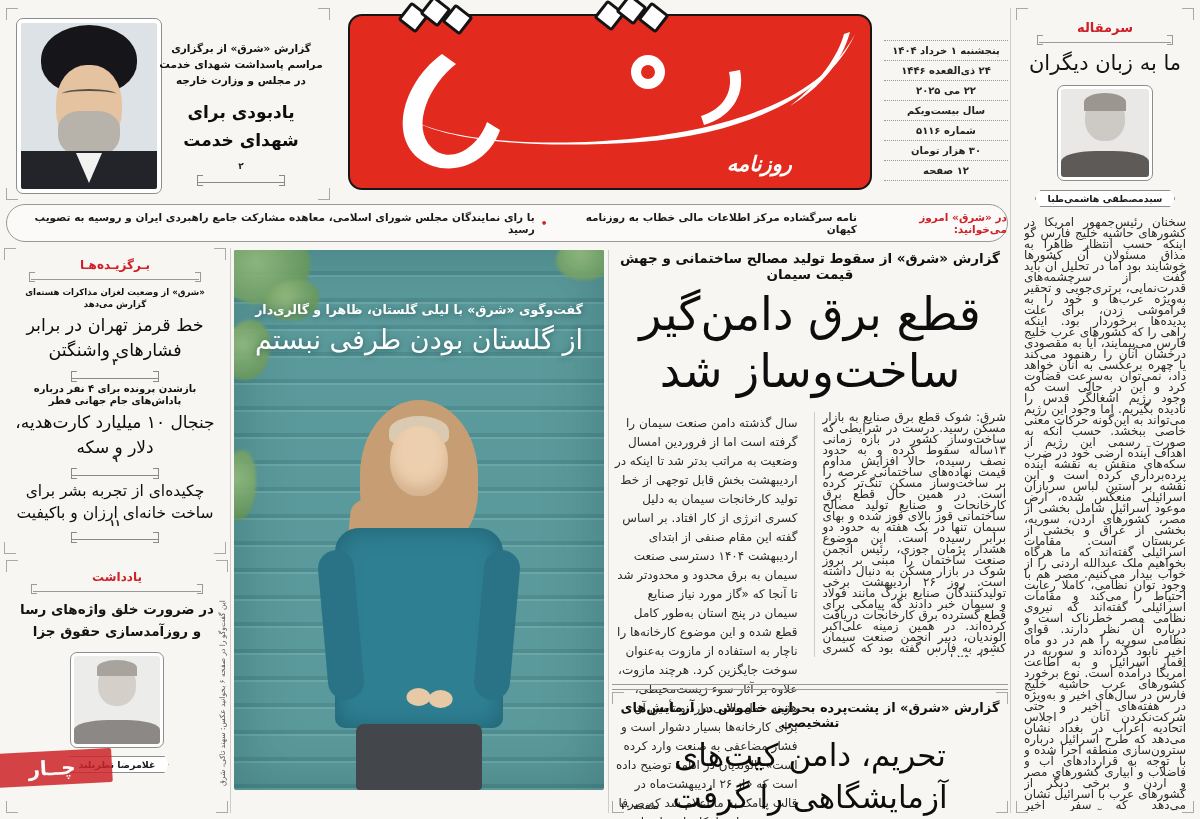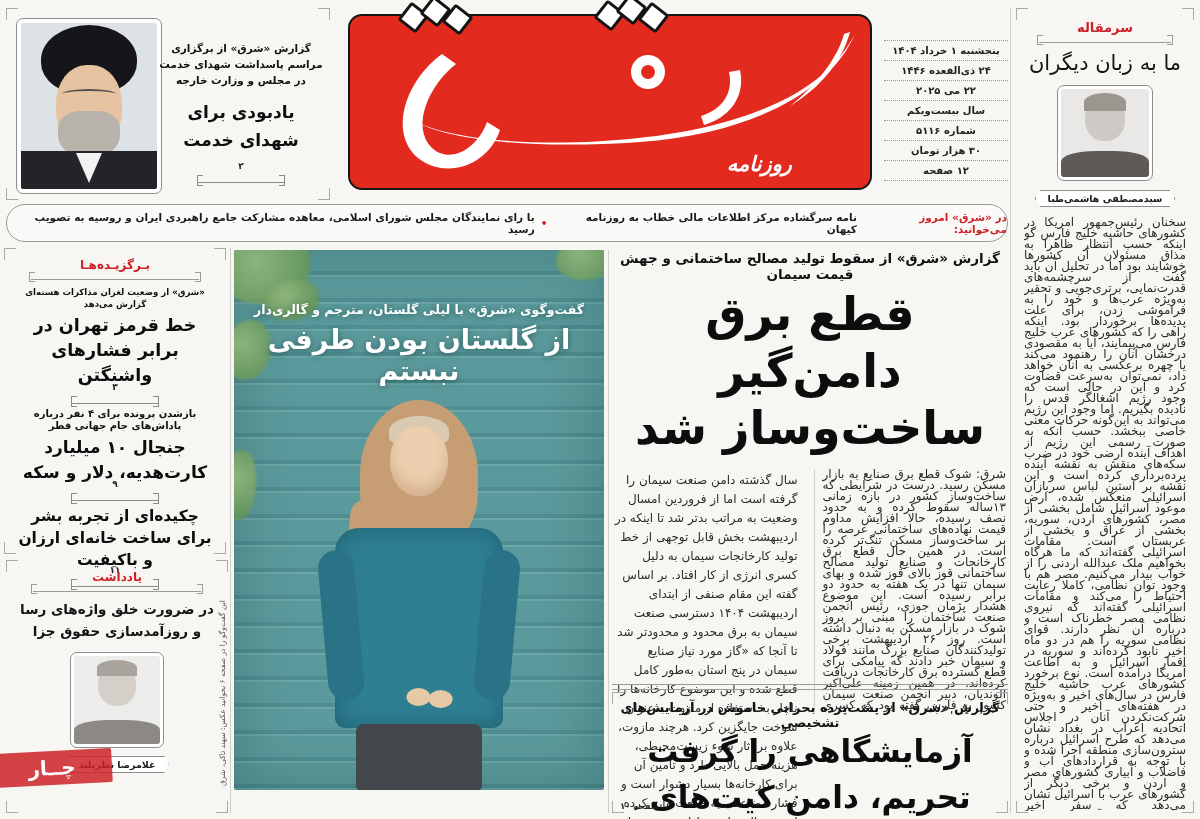--- a/index.html
+++ b/index.html
@@ -21,21 +21,21 @@
   .sect-line{height:5px;border-bottom:1px solid #9a9a9a;width:82%;margin:2px auto 6px;position:relative;}
   .sect-line:before,.sect-line:after{content:"";position:absolute;bottom:-3px;width:5px;height:8px;border:1px solid #9a9a9a;}
   .sect-line:before{right:-2px;border-left:none;}
   .sect-line:after{left:-2px;border-right:none;}
   .pgorn{width:86px;height:12px;margin:3px auto 4px;border-bottom:1px solid #8a8a8a;position:relative;}
   .pgorn:before,.pgorn:after{content:"";position:absolute;bottom:-4px;width:5px;height:9px;border:1px solid #8a8a8a;}
   .pgorn:before{right:-1px;border-left:none;}
   .pgorn:after{left:-1px;border-right:none;}
   .pgnum{position:absolute;top:-9px;left:50%;transform:translateX(-50%);font-size:9px;font-weight:bold;color:#222;}
   .kicker{font-weight:bold;text-align:center;color:#111;}
-  .headline{font-weight:700;text-align:center;color:#0d0d0d;}
+  .headline{font-weight:400;text-align:center;color:#0d0d0d;}
   .bodytxt{font-size:12px;line-height:11px;text-align:justify;color:#2b2b2b;overflow:hidden;}
   .frame{border:1px solid #8d8d8d;border-radius:7px;background:#fff;padding:3px;}
   .badge{display:inline-block;border:1px solid #8d8d8d;border-radius:4px;background:#fff;font-size:9.5px;font-weight:bold;padding:2px 12px;clip-path:polygon(4% 0,96% 0,100% 50%,96% 100%,4% 100%,0 50%);}
   
   .mast-box{position:absolute;left:8px;right:10px;top:14px;bottom:10px;background:#e32a1f;border:2px solid #161616;border-radius:14px;}
   .mdot{position:absolute;width:17px;height:17px;background:#fff;border:3px solid #141414;border-radius:3px;transform:rotate(38deg);}
   .rozname{position:absolute;right:78px;bottom:12px;color:#fff;font-size:21px;font-weight:bold;font-style:italic;}
   
   .strip{border:1px solid #9a9a9a;border-radius:19px;background:#fbfaf8;display:flex;align-items:center;justify-content:center;gap:6px;font-size:10.5px;font-weight:bold;}
   
@@ -175,21 +175,21 @@
     </div>
   </div>
 
   <div class="abs vcap" style="left:218px;top:600px;height:215px;">این گفت‌وگو را در صفحه ۶ بخوانید    عکس: سهند تاکی، شرق</div>
   <div class="abs door" style="left:234px;top:250px;width:370px;height:540px;">
     <span class="leaf" style="left:-14px;top:-16px;width:90px;height:70px;"></span>
     <span class="leaf" style="left:30px;top:30px;width:55px;height:40px;"></span>
     <span class="leaf" style="left:-10px;top:70px;width:46px;height:60px;"></span>
     <span class="leaf" style="right:-12px;top:-14px;width:60px;height:44px;"></span>
     <span class="leaf" style="left:-12px;top:200px;width:34px;height:70px;"></span>
-    <div class="doortxt kicker" style="position:absolute;left:0;right:0;top:52px;font-size:12.5px;">گفت‌وگوی «شرق» با لیلی گلستان، مترجم و گالری‌دار</div>
+    <div class="doortxt kicker" style="position:absolute;left:0;right:0;top:52px;font-size:12.5px;">گفت‌وگوی «شرق» با لیلی گلستان، ظاهرا و گالری‌دار</div>
     <div class="doortxt headline" style="position:absolute;left:0;right:0;top:74px;font-size:27px;color:#fff;">از گلستان بودن طرفی نبستم</div>
 
     <div class="abs" style="left:50%;bottom:0;transform:translateX(-50%);width:220px;height:390px;">
       <div class="abs" style="left:50%;top:0;transform:translateX(-50%);width:118px;height:150px;background:#c79e74;border-radius:52% 52% 40% 40%;"></div>
       <div class="abs" style="left:50%;top:16px;transform:translateX(-50%);width:60px;height:30px;background:#d9cab1;border-radius:50% 50% 30% 30%;"></div>
       <div class="abs" style="left:50%;top:26px;transform:translateX(-50%);width:58px;height:70px;background:#eccfae;border-radius:48%;box-shadow:inset 0 -10px 12px rgba(150,100,60,.25);"></div>
       <div class="abs" style="left:34px;top:100px;width:34px;height:170px;background:#c79e74;border-radius:14px;transform:rotate(6deg);"></div>
       <div class="abs" style="left:50%;top:128px;transform:translateX(-50%);width:168px;height:200px;background:#2f7f93;border-radius:24px 24px 10px 10px;box-shadow:inset 0 0 24px rgba(0,40,50,.35);"></div>
       <div class="abs" style="left:14px;top:150px;width:36px;height:150px;background:#2a7386;border-radius:18px;transform:rotate(-5deg);"></div>
       <div class="abs" style="right:14px;top:150px;width:36px;height:150px;background:#2a7386;border-radius:18px;transform:rotate(5deg);"></div>
@@ -209,18 +209,18 @@
       <div style="flex:1;padding-right:8px;">
         <span class="bodytxt" style="display:inline;">سال گذشته دامن صنعت سیمان را گرفته است اما از فروردین امسال وضعیت به مراتب بدتر شد تا اینکه در اردیبهشت بخش قابل توجهی از خط تولید کارخانجات سیمان به دلیل کسری انرژی از کار افتاد. بر اساس گفته این مقام صنفی از ابتدای اردیبهشت ۱۴۰۴ دسترسی صنعت سیمان به برق محدود و محدودتر شد تا آنجا که «گاز مورد نیاز صنایع سیمان در پنج استان به‌طور کامل قطع شده و این موضوع کارخانه‌ها را ناچار به استفاده از مازوت به‌عنوان سوخت جایگزین کرد. هرچند مازوت، علاوه بر آثار سوء زیست‌محیطی، هزینه حمل بالایی دارد و تأمین آن برای کارخانه‌ها بسیار دشوار است و فشار مضاعفی به صنعت وارد کرده است». الوندیان در ادامه توضیح داده است که «از ۲۶ اردیبهشت‌ماه در قالب پیامک به ما اعلام شد که صرفا در حد روشنایی امکان استفاده از برق داریم».</span>
         <span style="font-size:7.8px;font-weight:bold;color:#222;">گزارش تیتر یک را در صفحه ۴ بخوانید</span>
       </div>
     </div>
   </div>
 
   <div class="abs hl2" style="left:612px;top:684px;width:396px;"></div>
   <div class="abs brk" style="left:612px;top:692px;width:396px;height:121px;">
     <div class="kicker" style="font-size:13px;margin-top:8px;">گزارش «شرق» از پشت‌پرده بحرانی خاموش در آزمایش‌های تشخیصی</div>
+    <div class="headline" style="font-size:31px;line-height:42px;margin-top:4px;">تحریم، دامن کیت‌های</div>
     <div class="headline" style="font-size:31px;line-height:42px;">آزمایشگاهی را گرفت</div>
-    <div class="headline" style="font-size:31px;line-height:42px;margin-top:4px;">تحریم، دامن کیت‌های</div>
     <div class="abs" style="left:8px;bottom:2px;font-size:8.5px;font-weight:bold;color:#222;">صفحه ۱۰</div>
   </div>
 
 </div>
 
 </body></html>

